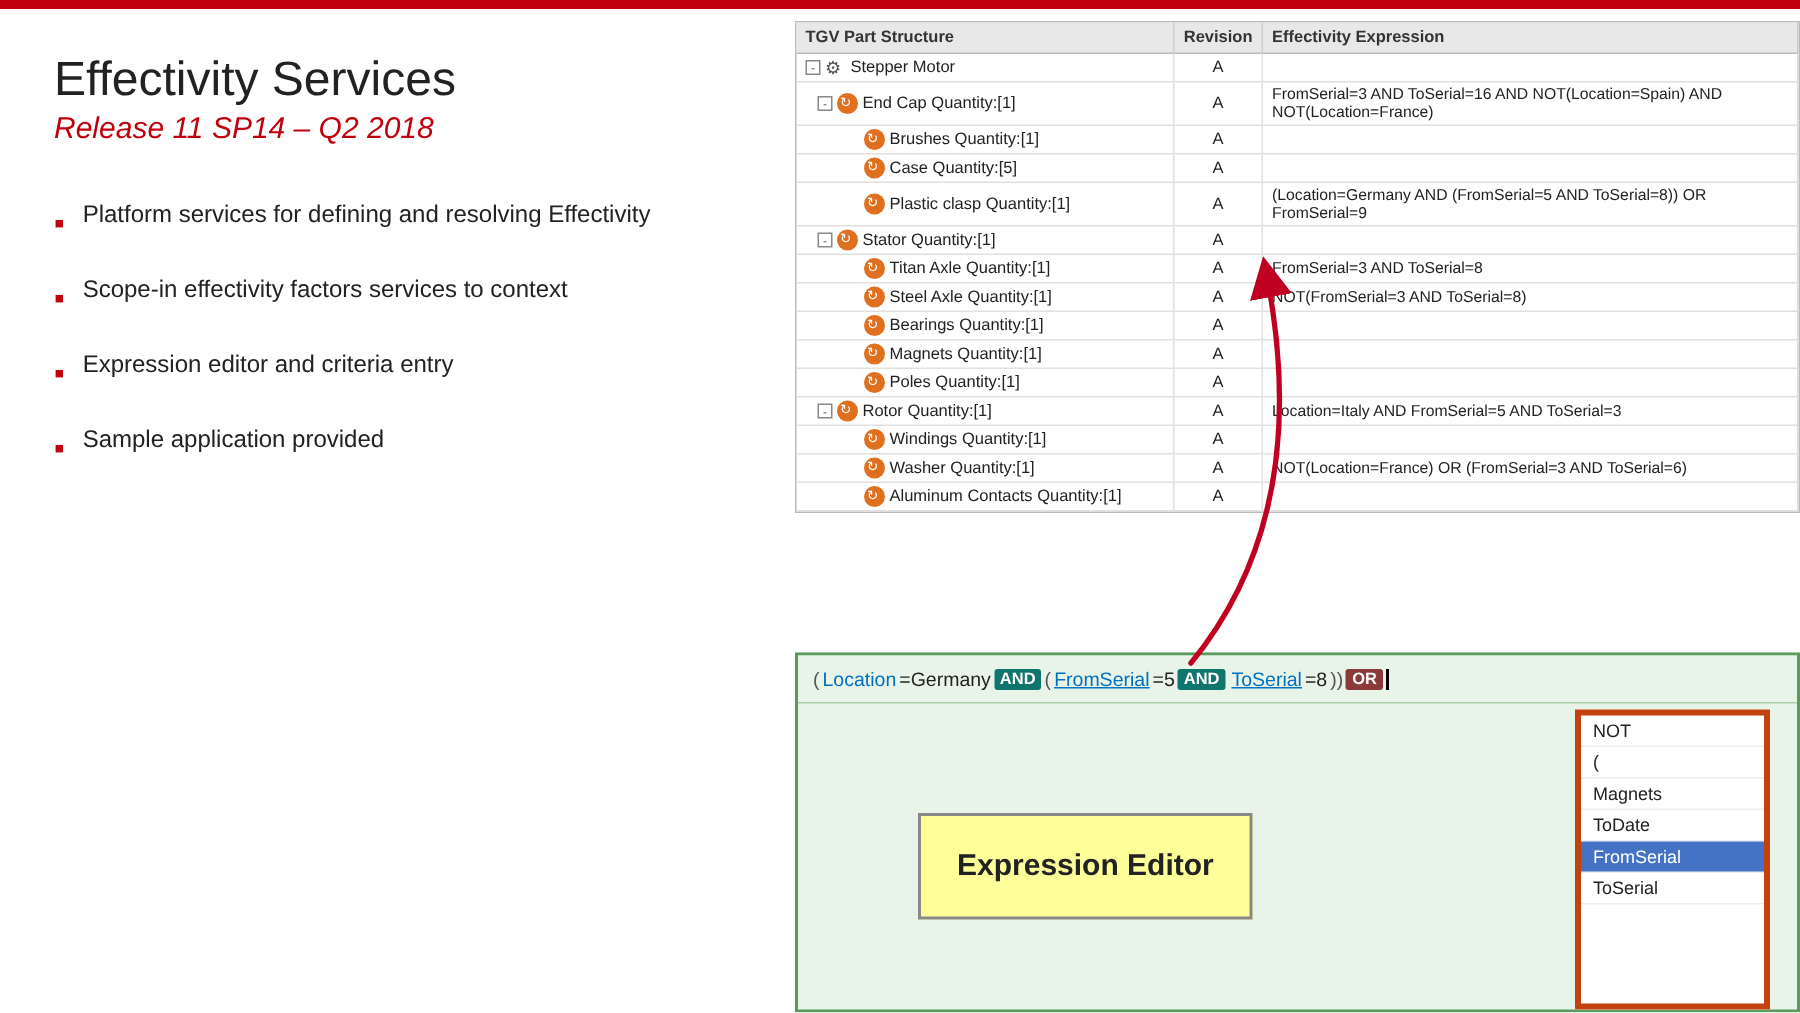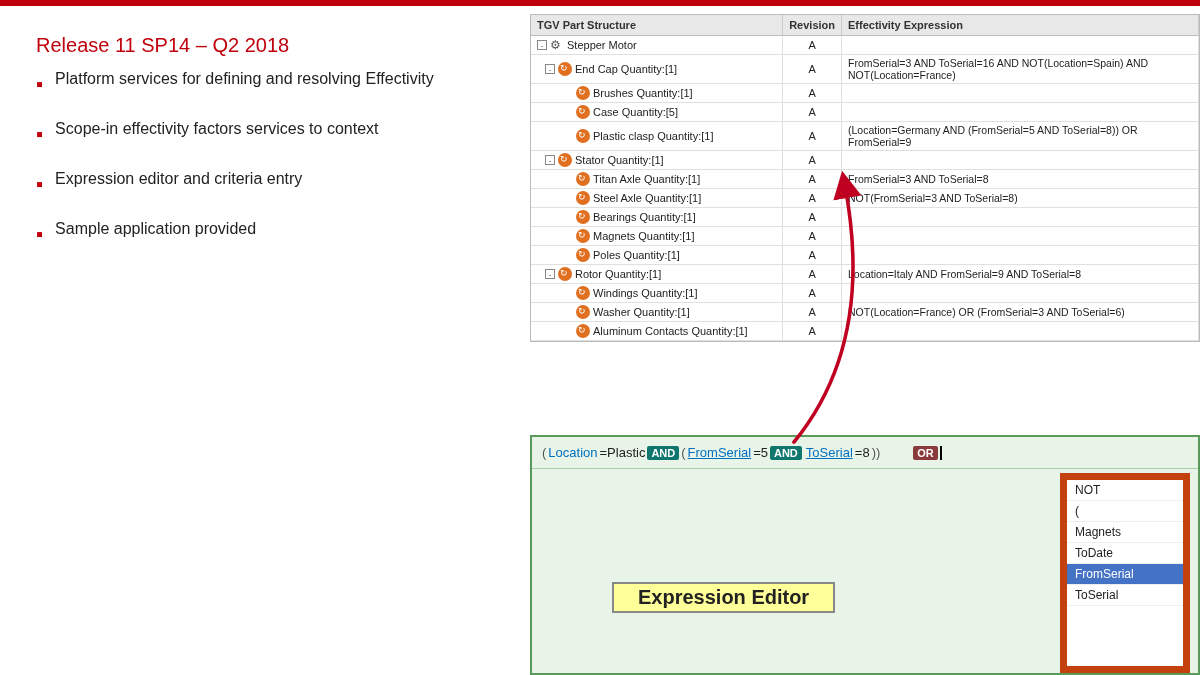--- a/index.html
+++ b/index.html
@@ -36,22 +36,23 @@
       font-size: 32px;
       font-weight: 300;
       color: #222;
       line-height: 1.15;
       margin-bottom: 4px;
     }
 
     .slide-subtitle {
       font-size: 20px;
       color: #c0000c;
+      font-style: italic;
       font-weight: 400;
-      margin-bottom: 12px;
+      margin-bottom: 36px;
     }
 
     .bullet-list {
       list-style: none;
       padding: 0;
     }
 
     .bullet-list li {
       display: flex;
       align-items: flex-start;
@@ -220,56 +221,55 @@
       background: #0f766e;
       color: #fff;
       padding: 1px 4px;
       border-radius: 2px;
       font-weight: bold;
       font-size: 11px;
     }
 
     .expr-token.keyword.or {
       background: #8a3a3a;
-      margin-left: 31px;
     }
 
     .expr-token.value-expr { color: #0070c0; }
 
     .expr-cursor {
       display: inline-block;
       width: 2px;
       height: 14px;
       background: #000;
       vertical-align: middle;
     }
 
     
     .expr-label-box {
       position: absolute;
       left: 80px;
       bottom: 60px;
       background: #ffff99;
       border: 2px solid #888;
-      padding: 2px 24px;
+      padding: 22px 24px;
       font-size: 20px;
       font-weight: bold;
       color: #222;
       z-index: 10;
     }
 
     
     .expr-dropdown {
       position: absolute;
-      right: 8px;
+      right: 18px;
       bottom: 0;
       width: 130px;
       height: 200px;
       background: #fff;
-      border: 7px solid #c2410c;
+      border: 4px solid #c2410c;
       overflow-y: scroll;
       font-size: 12px;
     }
 
     .expr-dropdown-item {
       padding: 3px 8px;
       cursor: pointer;
       color: #222;
       border-bottom: 1px solid #eee;
     }
@@ -291,20 +291,21 @@
     }
   </style>
 </head>
 <body>
 
 <div class="top-bar"></div>
 
 <div class="main-content">
 
   <div class="left-panel">
+    <h1 class="slide-title">Effectivity Services</h1>
     <p class="slide-subtitle">Release 11 SP14 – Q2 2018</p>
     <ul class="bullet-list">
       <li>
           <span>Platform services for defining and resolving Effectivity</span>
         </li>
       <li>
           <span>Scope-in effectivity factors services to context</span>
         </li>
       <li>
           <span>Expression editor and criteria entry</span>
@@ -450,21 +451,21 @@
             </tr>
             <tr>
               <td class="indent-1">
                 <div class="row-name">
                   <span class="expand-icon">-</span>
                   <span class="row-icon"></span>
                   <span>Rotor Quantity:[1]</span>
                 </div>
               </td>
               <td class="rev-cell">A</td>
-              <td class="expr-cell">Location=Italy AND FromSerial=9 AND ToSerial=8</td>
+              <td class="expr-cell">Location=Italy AND FromSerial=5 AND ToSerial=3</td>
             </tr>
             <tr>
               <td class="indent-2">
                 <div class="row-name">
                   <span style="display:inline-block;width:14px;margin-right:3px;"></span>
                   <span class="row-icon"></span>
                   <span>Windings Quantity:[1]</span>
                 </div>
               </td>
               <td class="rev-cell">A</td>
@@ -493,21 +494,21 @@
               <td class="expr-cell"></td>
             </tr>
           </tbody>
       </table>
     </div>
 
     <div class="expr-editor-area">
       <div class="expr-input-bar">
         <span class="expr-token paren">(</span>
           <span class="expr-token value-expr">Location</span>
-          <span class="expr-token">=Plastic </span>
+          <span class="expr-token">=Germany </span>
           <span class="expr-token keyword">AND</span>
           <span class="expr-token paren"> (</span>
           <span class="expr-token value-expr" style="text-decoration:underline">FromSerial</span>
           <span class="expr-token">=5 </span>
           <span class="expr-token keyword">AND</span>
           <span class="expr-token"> </span>
           <span class="expr-token value-expr" style="text-decoration:underline">ToSerial</span>
           <span class="expr-token">=8</span>
           <span class="expr-token paren">)) </span>
           <span class="expr-token keyword or">OR</span>

